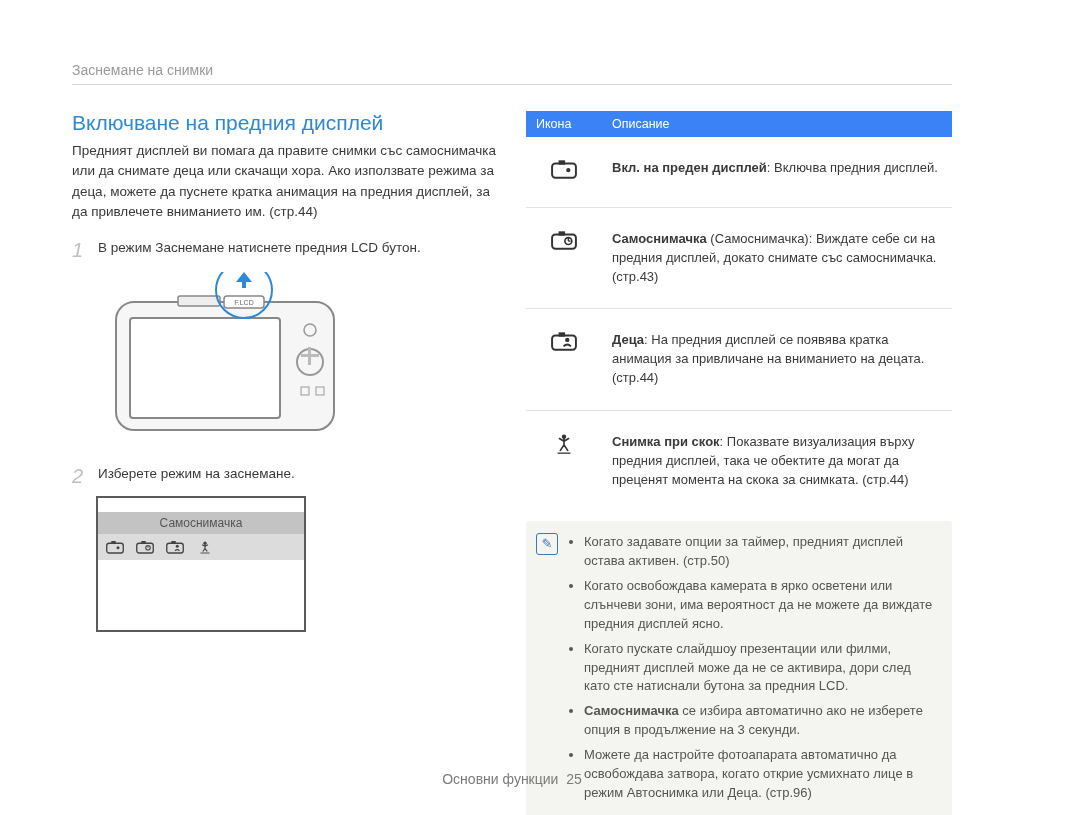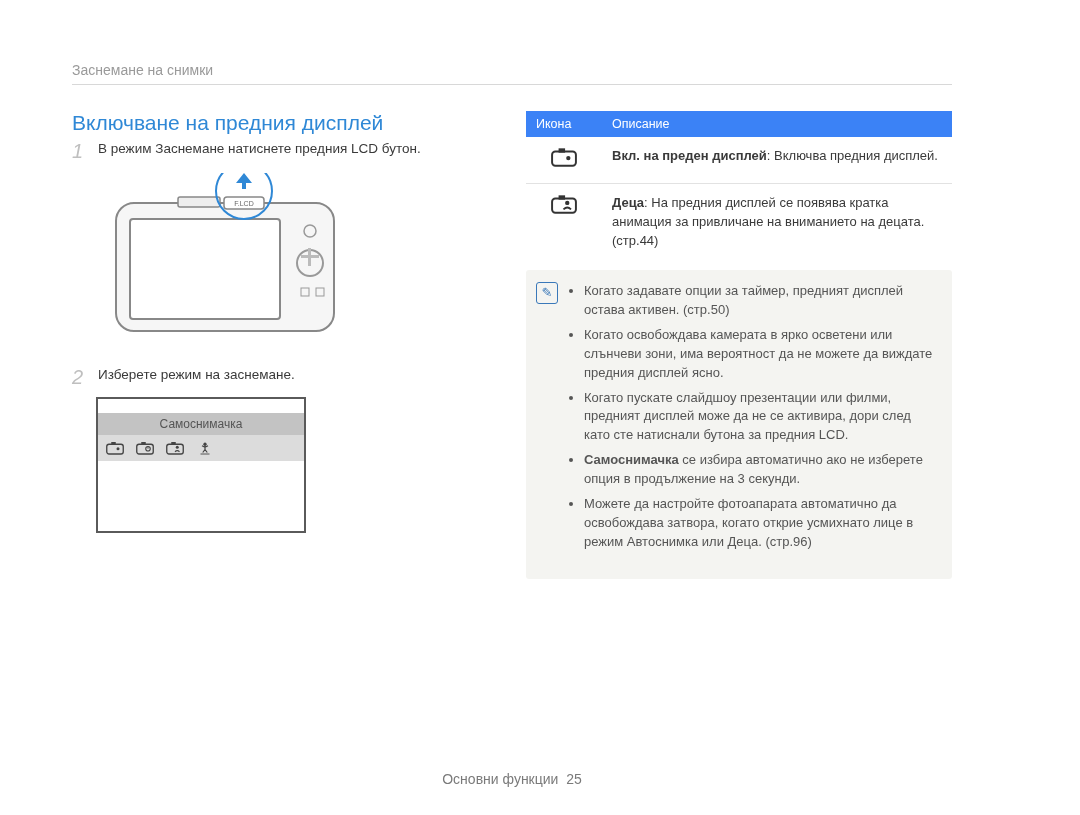--- a/index.html
+++ b/index.html
@@ -98,21 +98,21 @@
   .icon-table thead th {
     background: #3b82f6;
     color: #ffffff;
     text-align: left;
     font-size: 12.5px;
     font-weight: 400;
     padding: 6px 10px;
   }
   .icon-table thead th:first-child { width: 56px; }
   .icon-table tbody td {
-    padding: 10px 10px;
+    padding: 22px 10px;
     vertical-align: top;
     border-bottom: 1px solid #e2e2e2;
     line-height: 1.45;
   }
   .icon-table tbody tr:last-child td { border-bottom: none; }
   .cell-icon { width: 56px; text-align: center; }
   .bold { font-weight: 700; }
 
   .note-box {
     display: flex;
@@ -157,20 +157,21 @@
 <body>
 
 <div class="page">
 
   <div class="breadcrumb">Заснемане на снимки</div>
 
   <div class="columns">
 
     <div class="col">
       <h2 class="section-title">Включване на предния дисплей</h2>
+      <div class="intro">Предният дисплей ви помага да правите снимки със самоснимачка или да снимате деца или скачащи хора. Ако използвате режима за деца, можете да пуснете кратка анимация на предния дисплей, за да привлечете вниманието им. (стр.44)</div>
 
       <div class="step">
         <span class="step-num">1</span>
         <span>В режим Заснемане натиснете предния LCD бутон.</span>
       </div>
 
       <div class="camera-block">
         <svg class="camera-svg" width="260" height="170" viewBox="0 0 260 170">
 
           <rect x="20" y="30" width="218" height="128" rx="18" ry="18" fill="#f6f6f6" stroke="#888" stroke-width="2"></rect>
@@ -247,24 +248,42 @@
                   <rect x="1" y="4" width="22" height="13" rx="3" fill="none" stroke="#333" stroke-width="1.8"></rect>
                   <rect x="7" y="1" width="6" height="4" fill="#333"></rect>
                   <circle cx="16" cy="10" r="2" fill="#333"></circle>
                 </svg></td>
             <td><span class="bold">Вкл. на преден дисплей</span><span>: Включва предния дисплей.</span></td>
           </tr>
           <tr>
             <td class="cell-icon"><svg width="26" height="20" viewBox="0 0 24 18">
                   <rect x="1" y="4" width="22" height="13" rx="3" fill="none" stroke="#333" stroke-width="1.8"></rect>
                   <rect x="7" y="1" width="6" height="4" fill="#333"></rect>
+                  <circle cx="16" cy="10" r="3.2" fill="none" stroke="#333" stroke-width="1.5"></circle>
+                  <line x1="16" y1="10" x2="16" y2="7.2" stroke="#333" stroke-width="1.3"></line>
+                  <line x1="16" y1="10" x2="18" y2="10" stroke="#333" stroke-width="1.3"></line>
+                </svg></td>
+            <td><span class="bold">Самоснимачка</span><span> (Самоснимачка): Виждате себе си на предния дисплей, докато снимате със самоснимачка. (стр.43)</span></td>
+          </tr>
+          <tr>
+            <td class="cell-icon"><svg width="26" height="20" viewBox="0 0 24 18">
+                  <rect x="1" y="4" width="22" height="13" rx="3" fill="none" stroke="#333" stroke-width="1.8"></rect>
+                  <rect x="7" y="1" width="6" height="4" fill="#333"></rect>
                   <circle cx="15" cy="8" r="2" fill="#333"></circle>
                   <path d="M11.5 14 Q15 10.5 18.5 14" fill="none" stroke="#333" stroke-width="1.6"></path>
                 </svg></td>
             <td><span class="bold">Деца</span><span>: На предния дисплей се появява кратка анимация за привличане на вниманието на децата. (стр.44)</span></td>
+          </tr>
+          <tr>
+            <td class="cell-icon"><svg width="22" height="22" viewBox="0 0 24 24">
+                  <circle cx="12" cy="4" r="2.4" fill="#333"></circle>
+                  <path d="M12 6 L12 13 M12 9 L7 6 M12 9 L17 6 M12 13 L8 19 M12 13 L16 19" stroke="#333" stroke-width="1.8" fill="none" stroke-linecap="round"></path>
+                  <line x1="5" y1="22" x2="19" y2="22" stroke="#333" stroke-width="1.4"></line>
+                </svg></td>
+            <td><span class="bold">Снимка при скок</span><span>: Показвате визуализация върху предния дисплей, така че обектите да могат да преценят момента на скока за снимката. (стр.44)</span></td>
           </tr>
         </tbody>
       </table>
 
       <div class="note-box">
         <div class="note-glyph">✎</div>
         <ul class="note-list">
           <li>Когато задавате опции за таймер, предният дисплей остава активен. (стр.50)</li>
           <li>Когато освобождава камерата в ярко осветени или слънчеви зони, има вероятност да не можете да виждате предния дисплей ясно.</li>
           <li>Когато пускате слайдшоу презентации или филми, предният дисплей може да не се активира, дори след като сте натиснали бутона за предния LCD.</li>

